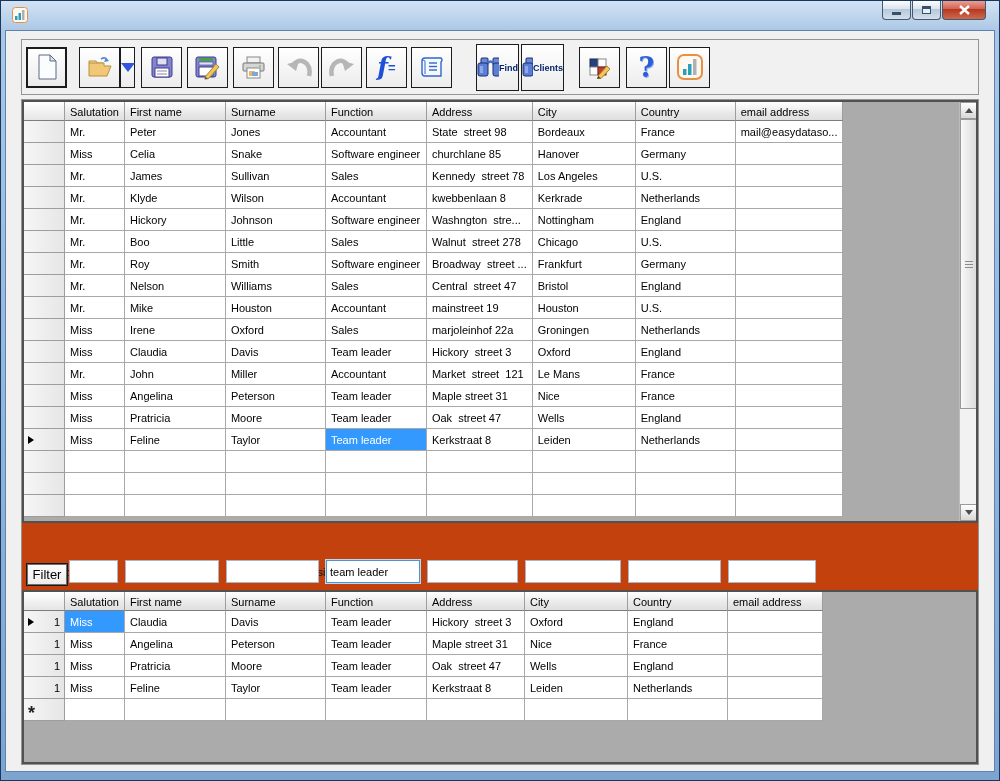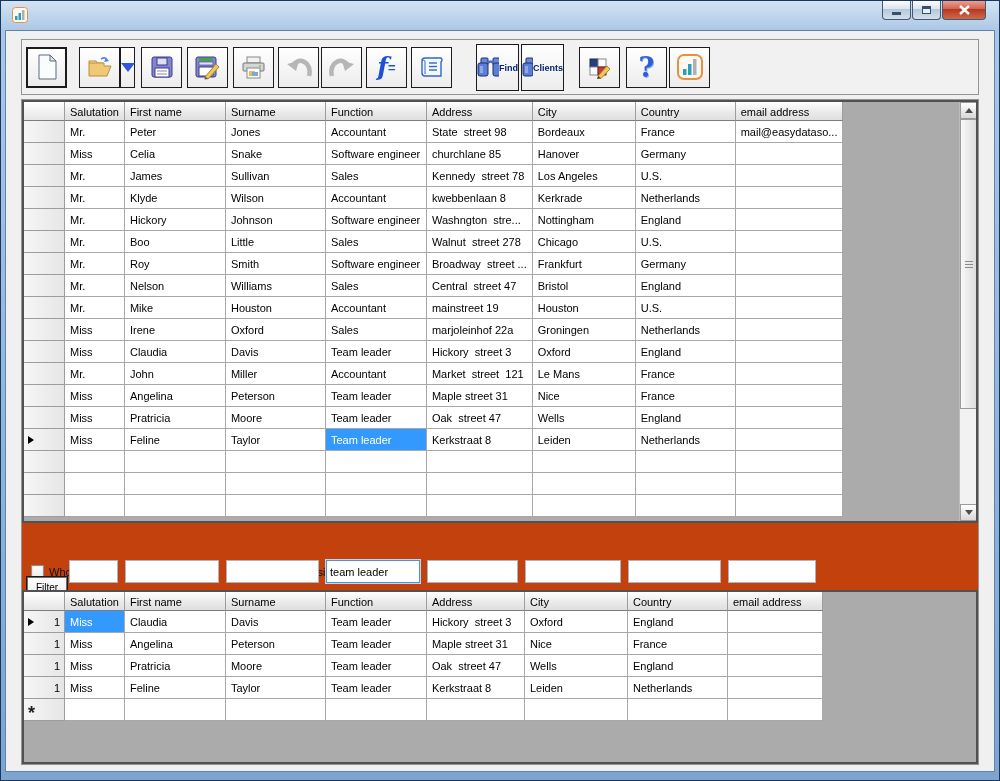--- a/index.html
+++ b/index.html
@@ -84,22 +84,22 @@
               display:flex; align-items:center; justify-content:center; flex-direction:column; gap:2px; }
   .grip { width:8px; height:1px; background:#8a8a8a; }
 
   
   .filter-section { position:absolute; left:0; right:0; top:423px; height:67px; }
   .chk-row { position:absolute; left:0; top:9px; display:flex; align-items:center; font-size:11px; color:#111; }
   .chk-box { width:13px; height:13px; border:1px solid #8e8e8e; background:linear-gradient(#fefefe,#ececec);
              box-shadow:inset 0 0 2px #cfcfcf; margin-right:5px; flex:none; }
   .chk-item { display:flex; align-items:center;margin-top:33px; }
   .filter-row { position:absolute; left:0; top:37px; height:24px; right:0; }
-  .filter-btn { position:absolute; left:4px; top:16px; width:42px; height:23px; border:1px solid #191919;
-                background:linear-gradient(#fdfdfd,#ececec); font-size:10px; font-family:"Liberation Sans",sans-serif;
+  .filter-btn { position:absolute; left:4px; top:3px; width:42px; height:23px; border:1px solid #191919;
+                background:linear-gradient(#fdfdfd,#ececec); font-size:13px; font-family:"Liberation Sans",sans-serif;
                 box-shadow:0 0 0 1px #6e6e6e inset; }
   .flt { position:absolute; top:0; height:23px; border:1px solid #a9b4c4; font-size:11px; padding:0 3px;
          font-family:"Liberation Sans",sans-serif; background:#fff; }
   .flt.focus { border:1px solid #4b93d6; box-shadow:0 0 0 1px #bcd8ef; }
 </style>
 </head>
 <body>
 
 <div class="window">
 

